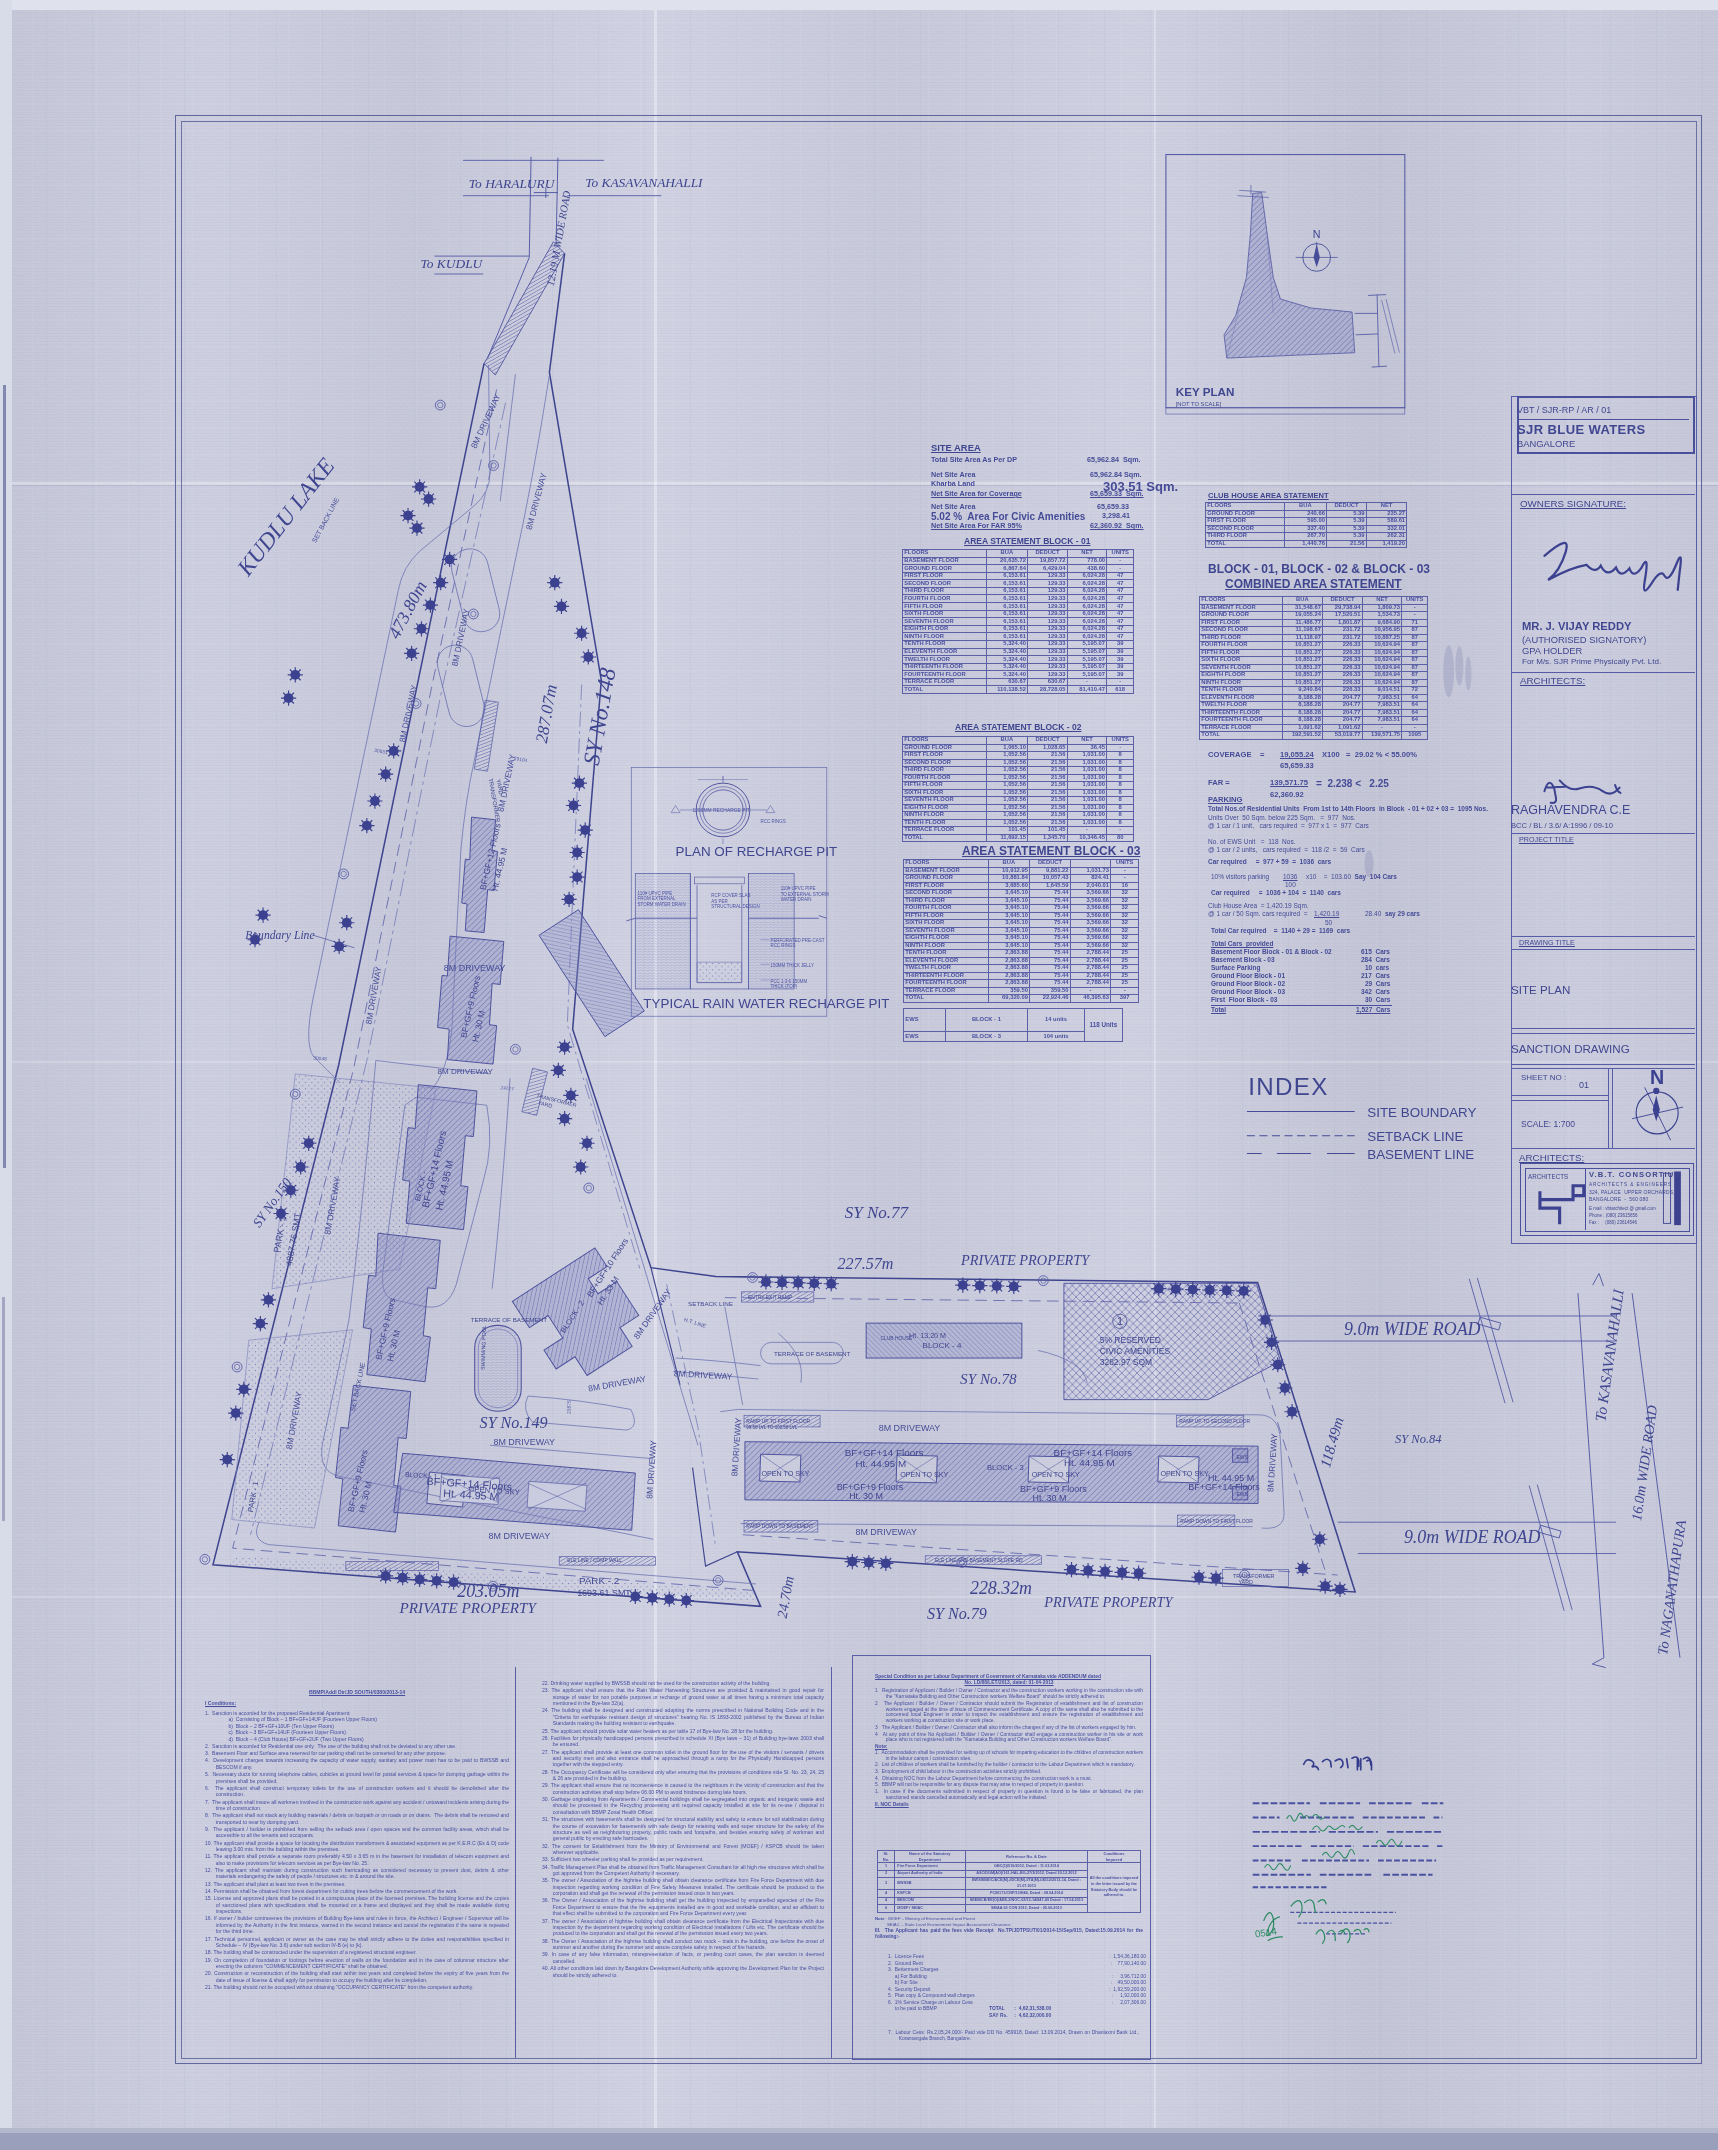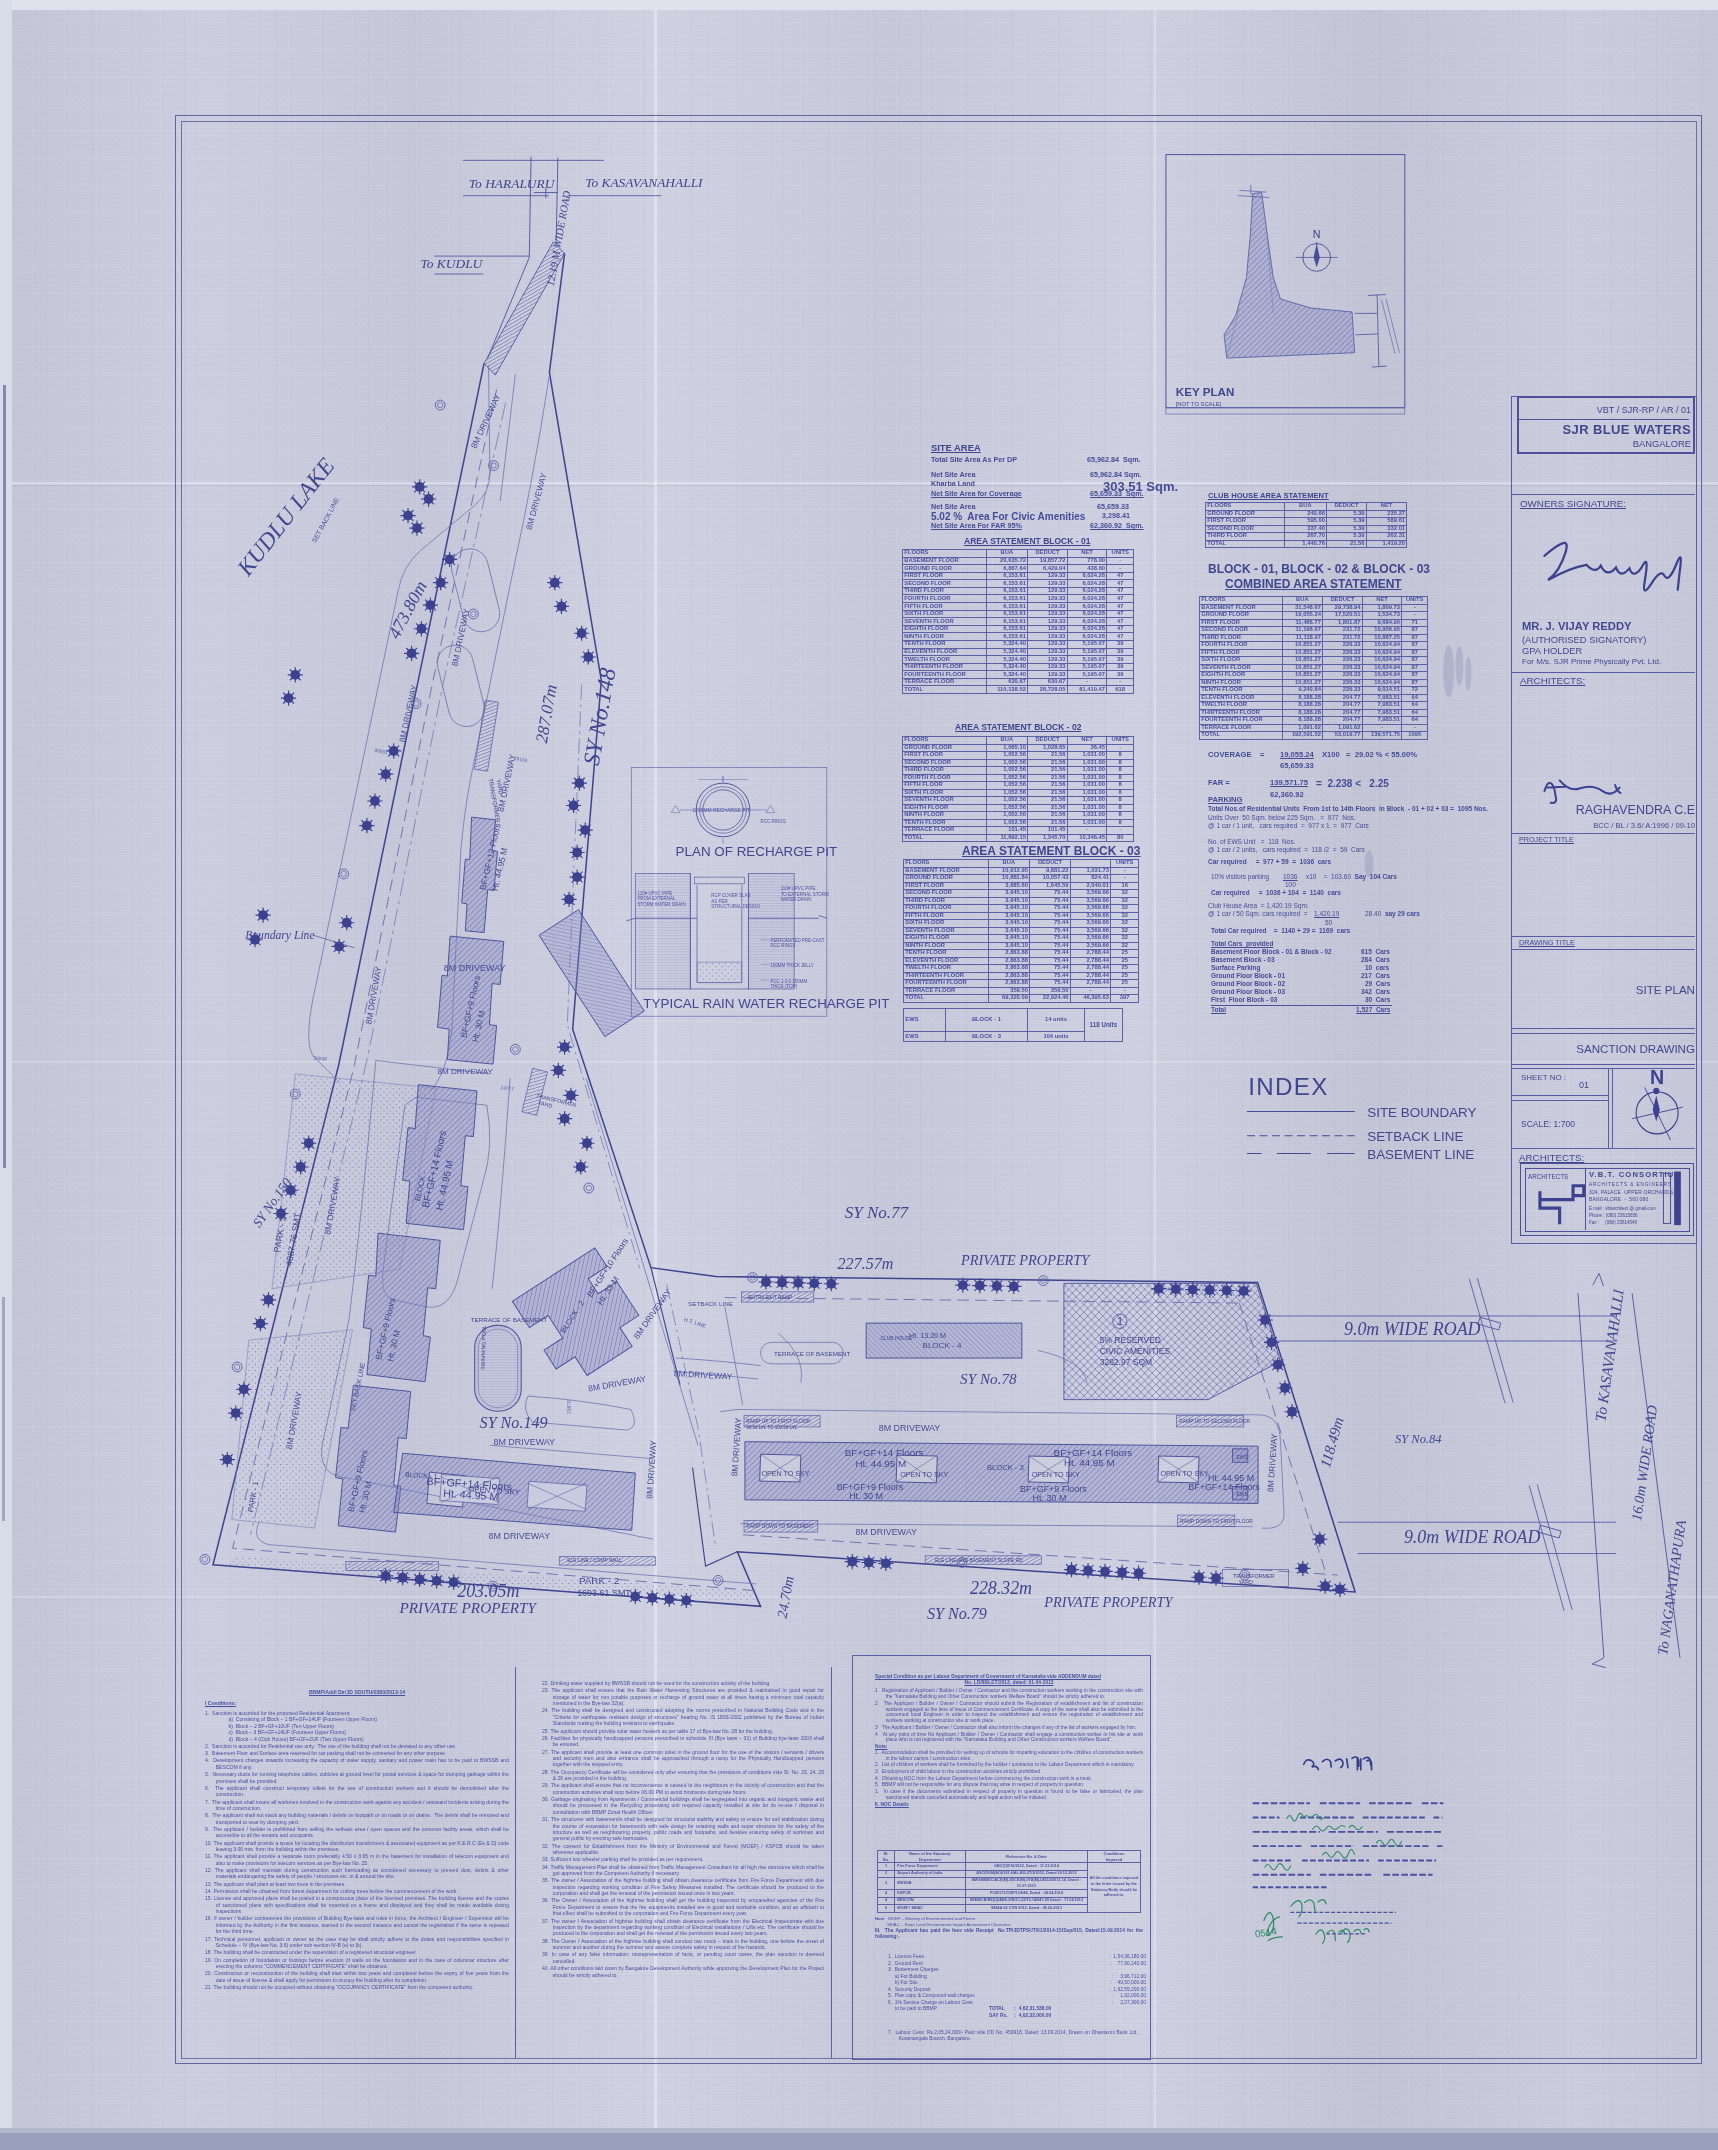--- a/index.html
+++ b/index.html
@@ -1,20 +1,20 @@
 <!DOCTYPE html>
 <html style="font-size:7.2px"><head>
 <meta charset="utf-8">
 <style>
 html,body{margin:0;padding:0}
 #page{position:relative;width:1718px;height:2151px;overflow:hidden;
  background:#c7c9da;font-family:"Liberation Sans",sans-serif;}
 .t{position:absolute;color:#454b96;white-space:nowrap}
 .ser{font-family:"Liberation Serif",serif;font-style:italic}
-.c{text-align:right}
+.c{text-align:left}
 table.a{border-collapse:collapse;color:#4a509f;table-layout:fixed}
 table.a td{border:0.9px solid #5c61a6;padding:0 1.3px;font-size:5.8px;line-height:5.6px;height:6.5px;overflow:hidden;font-weight:bold}
 table.a td.n{text-align:right}
 table.a td.cn{text-align:center}
 .note{position:absolute;color:#474e9f;font-size:5.1px;line-height:6.4px;text-align:justify}
 .note p{margin:0 0 0.9px 10.7px;text-indent:-10.7px}
 .tb{position:absolute;color:#40468f}
 svg text{font-family:"Liberation Sans",sans-serif}
 svg text.ser{font-family:"Liberation Serif",serif;font-style:italic}
 </style>

